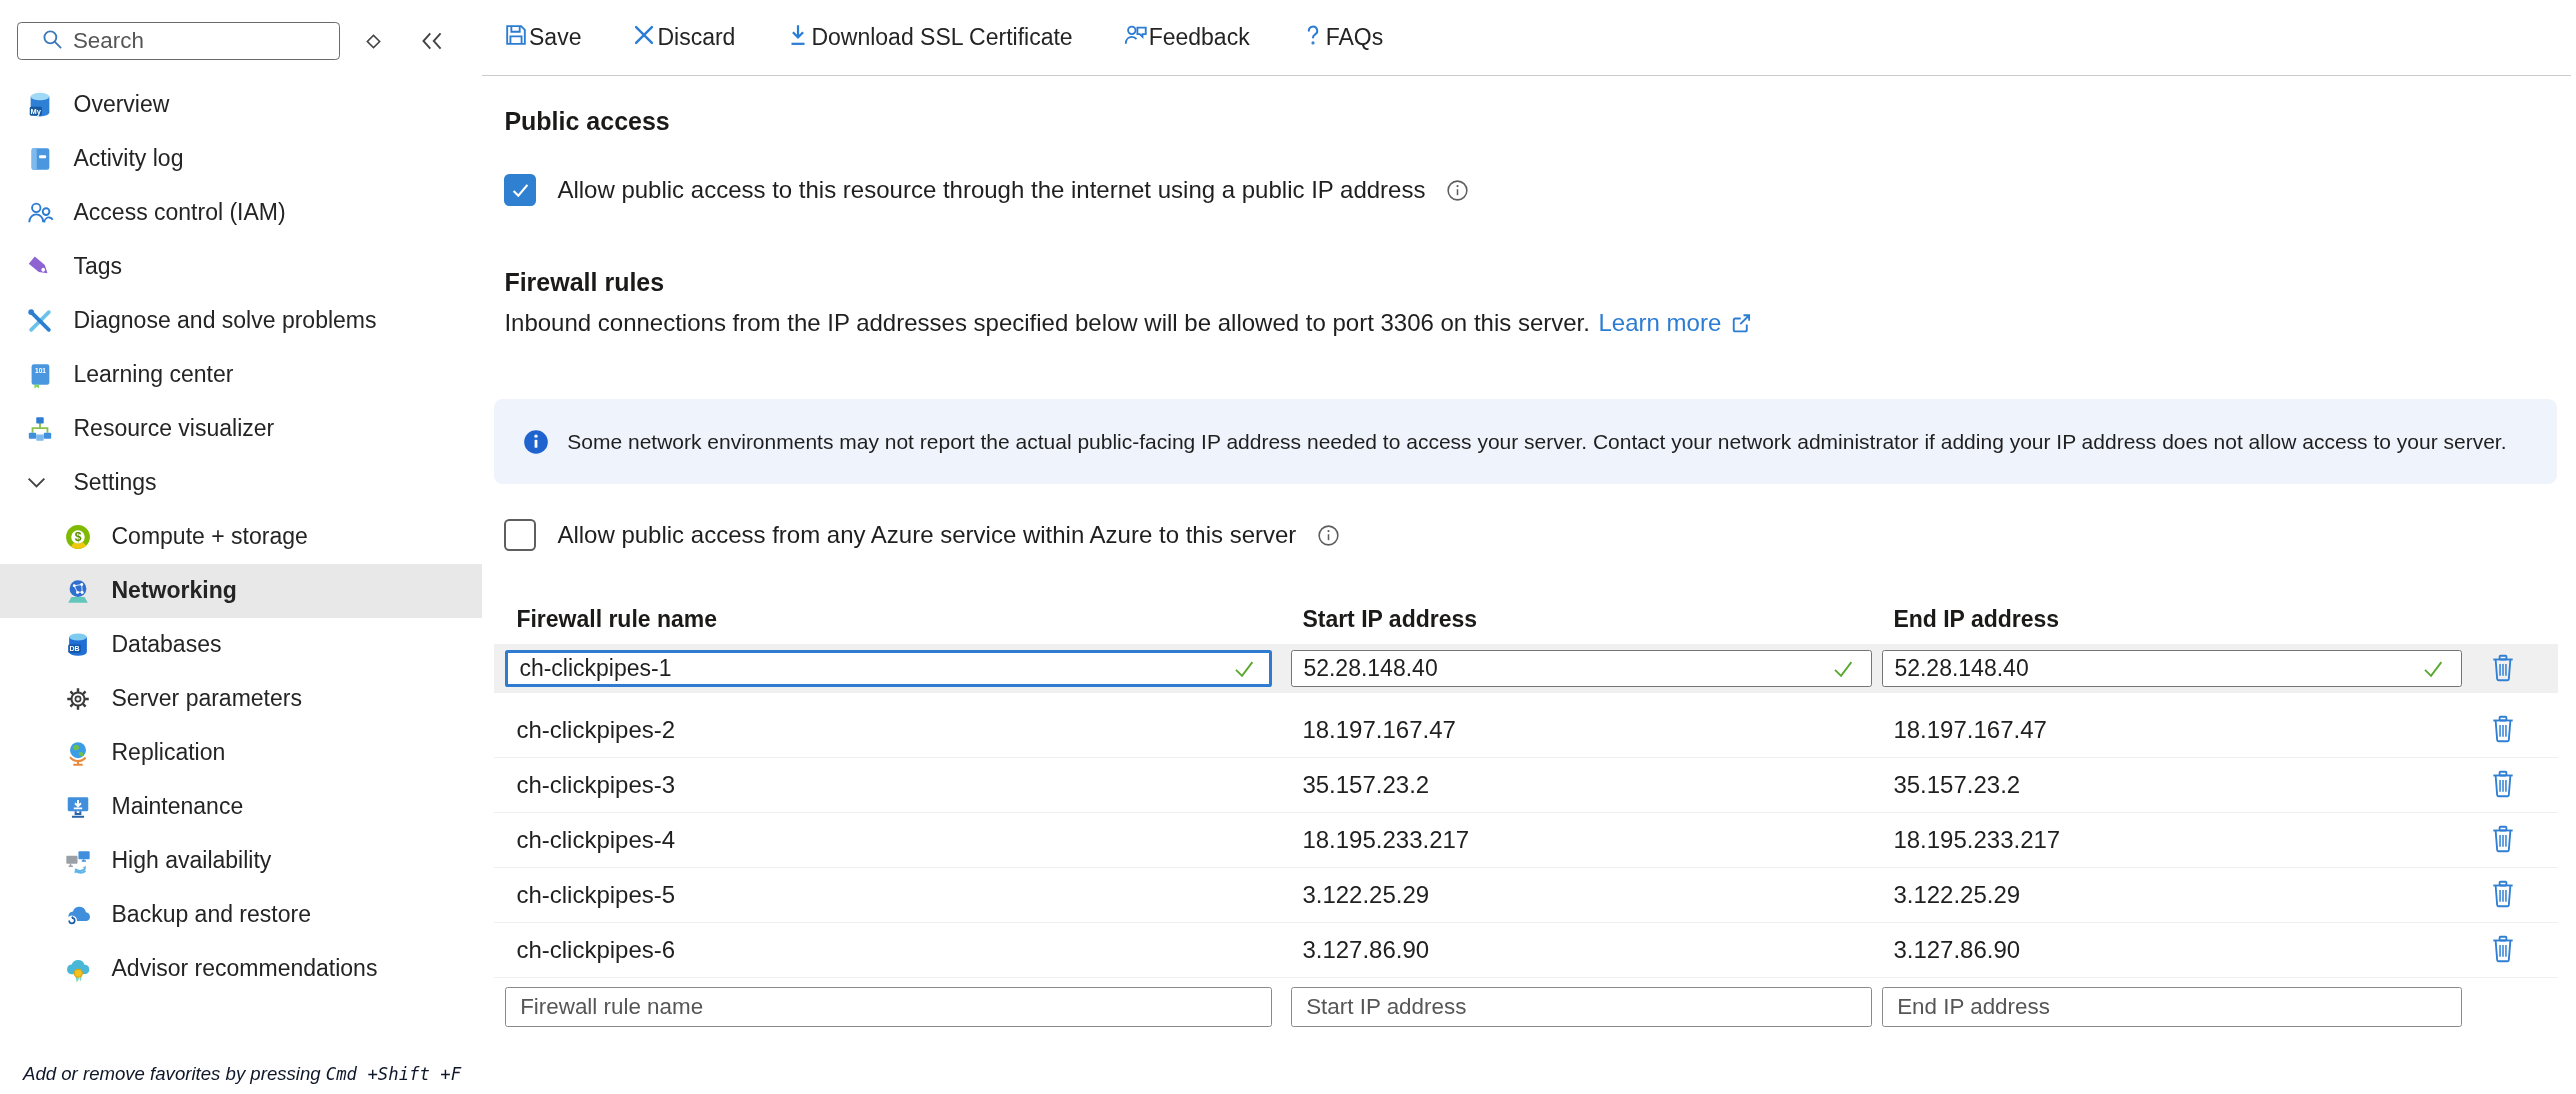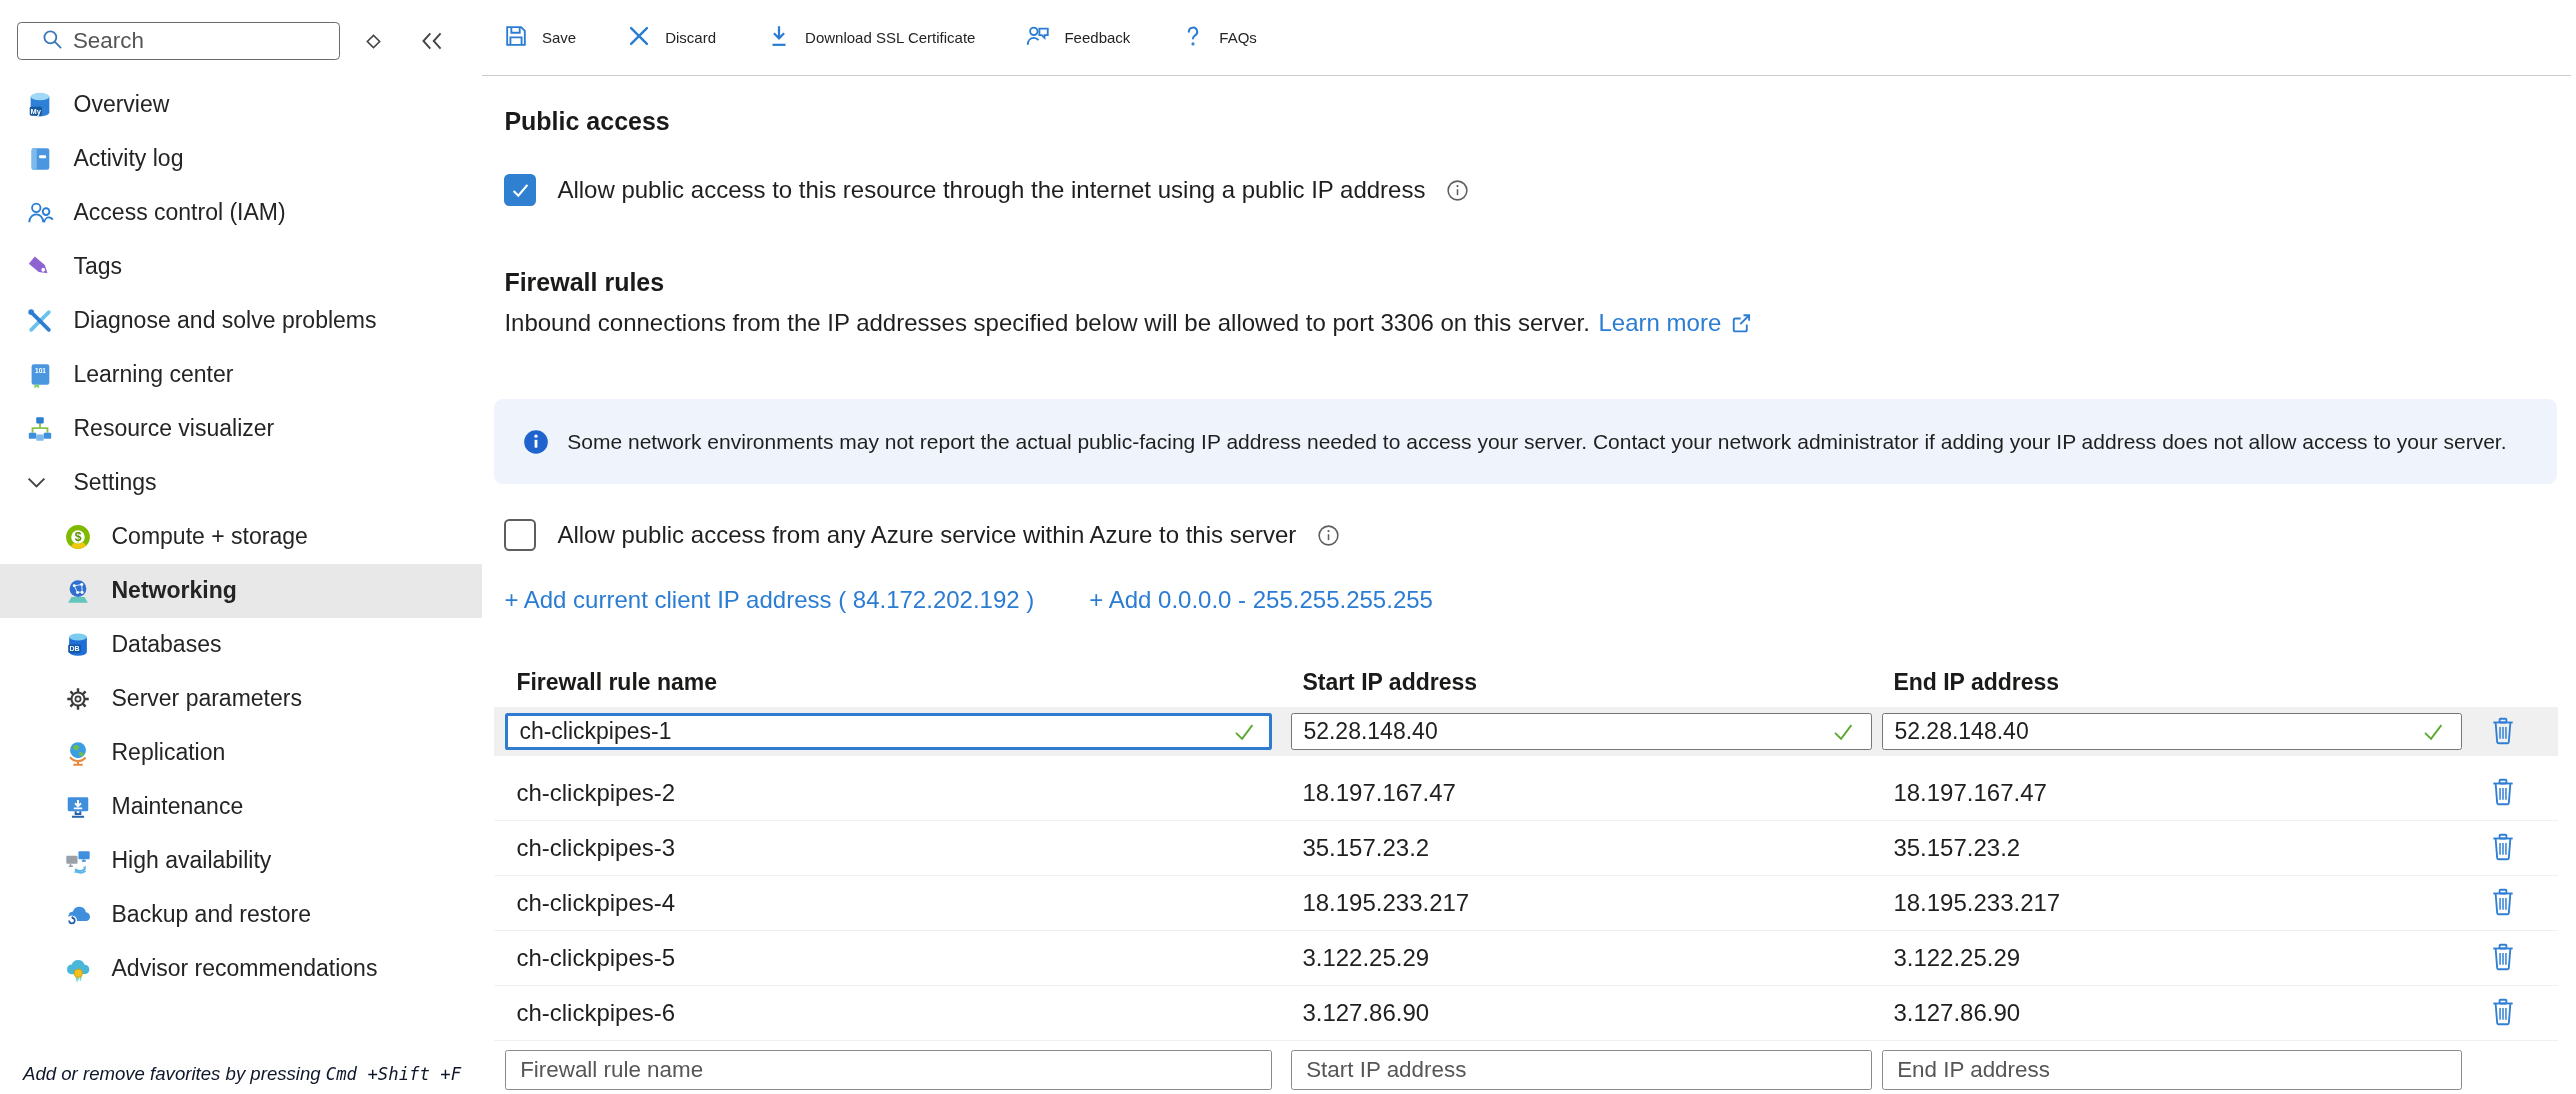--- a/index.html
+++ b/index.html
@@ -20,21 +20,21 @@
   .nav-item .nicon { width:28.5px; height:28.5px; flex:none; display:flex; align-items:center; justify-content:flex-start; }
   .nav-item.sub { padding-left:64px; }
   .nav-item.selected { background:#e8e8e8; font-weight:700; }
   .fav-hint { position:absolute; left:7px; bottom:10px; font-style:italic; font-size:18.6px; color:#0f172a; white-space:nowrap;margin-left:16px; }
   .fav-keys { font-family:"DejaVu Sans Mono", monospace; font-size:17.3px; }
 
   
   .main { flex:1; position:relative; }
   .toolbar { height:76px; display:flex; align-items:center; gap:50px; padding-left:21px;
              border-bottom:1.7px solid #ccc; width:2089px; }
-  .tb-btn { display:flex; align-items:center; gap:13px; font-size:15px; color:#242424; cursor:pointer; white-space:nowrap; }
+  .tb-btn { display:flex; align-items:center; font-size:23px; color:#242424; cursor:pointer; white-space:nowrap; }
   .content { padding-left:22.4px; }
   h2.section { font-size:25px; font-weight:700; color:#1b1a19; }
   .sec-public { margin-top:31px; }
   .check-row { display:flex; align-items:center; gap:21px; margin-top:38px; }
   .checkbox { width:32px; height:32px; border:2.2px solid #5f5e5c; border-radius:5.2px;
               background:#fff; flex:none; display:flex; align-items:center; justify-content:center; cursor:pointer; }
   .checkbox.checked { background:#2f80d0; border-color:#2f80d0; }
   .check-label { font-size:24px; color:#1f1f1f; }
   .sec-firewall { margin-top:62px; }
   .desc { margin-top:12px; font-size:24px; color:#1f1f1f; display:flex; align-items:center; gap:8.6px; }
@@ -388,24 +388,20 @@
         <span class="check-label">Allow public access from any Azure service within Azure to this server</span>
         <span style="line-height:0;">
           <svg width="23" height="23" viewBox="0 0 27 27" fill="none" stroke="#5f5e5c" stroke-width="1.8">
               <circle cx="13.5" cy="13.5" r="11"></circle>
               <path d="M13.5 12v7"></path>
               <circle cx="13.5" cy="8.3" r="1.3" fill="#5f5e5c" stroke="none"></circle>
             </svg>
         </span>
       </div>
 
-      <div class="links-row">
-        <a class="link">+ Add current client IP address ( 84.172.202.192 )</a>
-        <a class="link">+ Add 0.0.0.0 - 255.255.255.255</a>
-      </div>
 
       <div class="fw-table">
 
         <div class="fw-grid fw-head">
           <div>Firewall rule name</div>
           <div>Start IP address</div>
           <div>End IP address</div>
           <div></div>
         </div>
 

